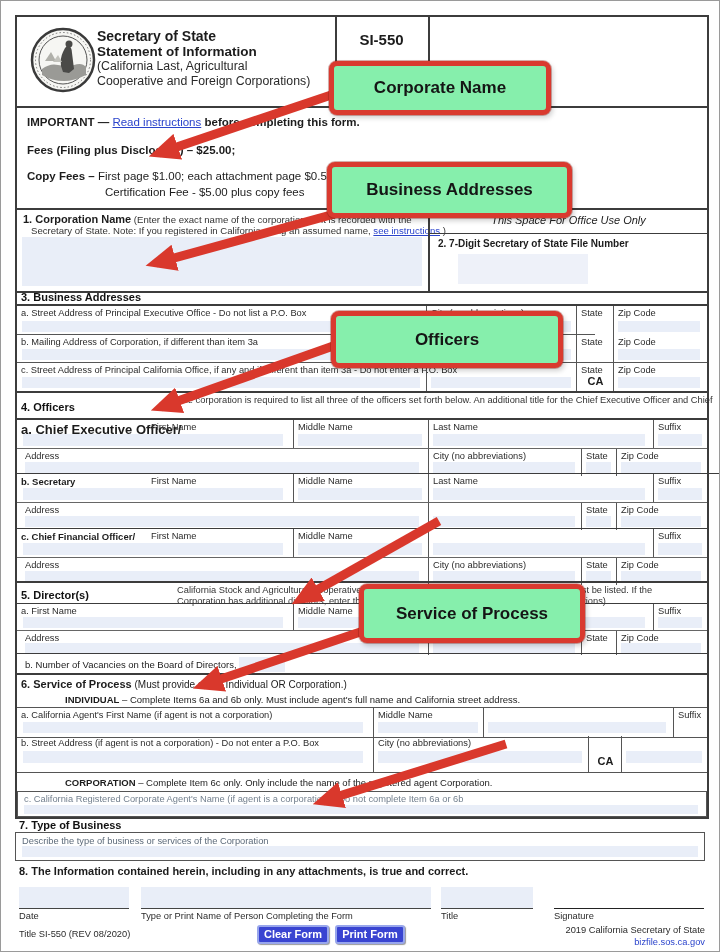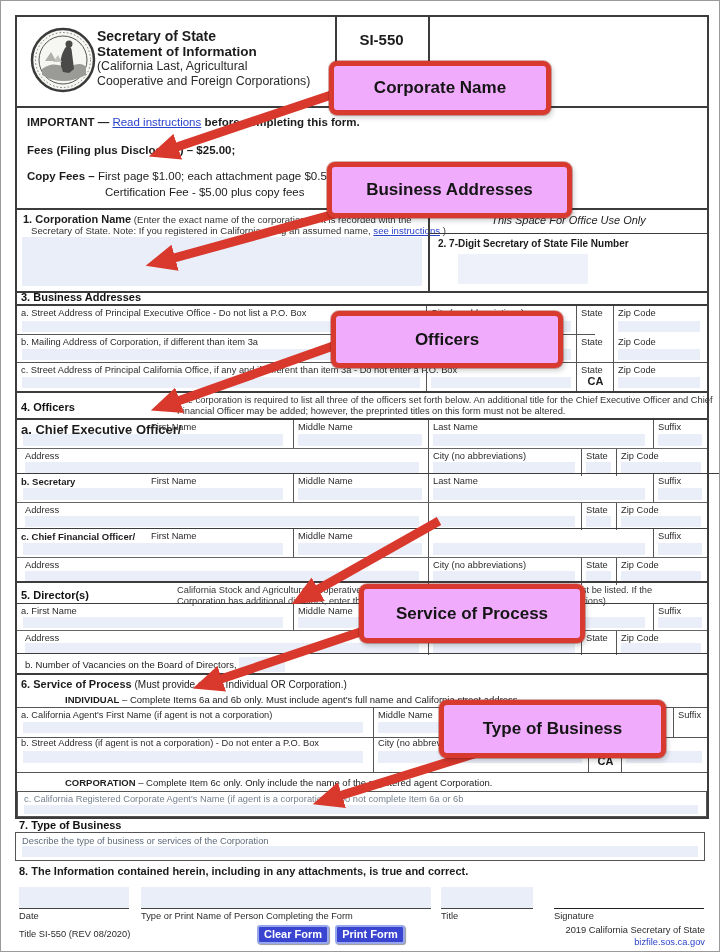--- a/index.html
+++ b/index.html
@@ -7,21 +7,21 @@
         font-family:"Liberation Sans",sans-serif;color:#1c1c1c;overflow:hidden;}
   .abs{position:absolute;}
   .fill{background:#e9eef8;}
   .lbl{font-size:9.3px;color:#2b2b2b;white-space:nowrap;}
   .sechead{font-size:11px;font-weight:bold;color:#111;}
   .note{font-size:9.3px;color:#333;white-space:nowrap;}
   .link{color:#2b44cc;text-decoration:underline;cursor:pointer;}
   .cell-bl{border-left:1.5px solid #555;}
   .hr2{border-top:2px solid #3c3c3c;}
   .hr1{border-top:1.2px solid #666;}
-  .callout{position:absolute;background:#f0abfc;border:5px solid #d93a2f;border-radius:8px;
+  .callout{position:absolute;background:#86efac;border:5px solid #d93a2f;border-radius:8px;
            display:flex;align-items:center;justify-content:center;
            font-weight:bold;font-size:17px;color:#151515;z-index:10;
            box-shadow:0 0 0 1px rgba(140,30,20,.35),2px 3px 5px rgba(0,0,0,.18);}
   #arrows{position:absolute;left:0;top:0;z-index:5;pointer-events:none;}
   .btn{position:absolute;background:#3944d1;color:#fff;font-weight:bold;font-size:11px;
        border:2px solid #98a6ec;border-radius:3px;text-align:center;line-height:15px;
        box-shadow:1px 1px 1px rgba(0,0,0,.4);cursor:pointer;}
   .small-gray{font-size:9.3px;color:#74818f;white-space:nowrap;}
   .italic{font-style:italic;}
 </style>
@@ -127,21 +127,20 @@
       <div class="abs cell-bl" style="left:596px;top:0;height:100%;width:94px;">
         <div class="abs lbl" style="left:4px;top:2px;">Zip Code</div>
         <div class="abs fill" style="left:4px;top:14px;width:82px;height:11px;"></div>
       </div>
     </div>
   </div>
 
   <div class="abs" style="left:14px;top:390px;width:690px;height:190px;border-left:2px solid #3c3c3c;border-right:2px solid #3c3c3c;border-top:2px solid #3c3c3c;">
     <div class="abs sechead" style="left:4px;top:8px;">4.  Officers</div>
     <div class="abs note" style="left:160px;top:2px;">The corporation is required to list all three of the officers set forth below.  An additional title for the Chief Executive Officer and Chief</div>
-    <div class="abs note" style="left:160px;top:13px;">Financial Officer may be added; however, the preprinted titles on this form must not be altered.</div>
 
     <div class="abs hr2" style="left:0;top:25px;width:690px;height:55px;">
       <div class="abs" style="left:4px;top:2px;font-size:13px;font-weight:bold;">a. Chief Executive Officer/</div>
       <div class="abs lbl" style="left:134px;top:2px;">First Name</div>
       <div class="abs fill" style="left:6px;top:14px;width:260px;height:12px;"></div>
       <div class="abs cell-bl" style="left:276px;top:0;width:135px;height:28px;">
         <div class="abs lbl" style="left:4px;top:2px;">Middle Name</div>
         <div class="abs fill" style="left:4px;top:14px;width:124px;height:12px;"></div>
       </div>
       <div class="abs cell-bl" style="left:411px;top:0;width:225px;height:28px;">
@@ -361,15 +360,14 @@
       <line x1="438" y1="520" x2="300" y2="598"></line>
       <line x1="392" y1="620" x2="202" y2="684"></line>
       <line x1="505" y1="743" x2="322" y2="800"></line>
     </g>
   </svg>
 
   <div class="callout" style="left:328px;top:60px;width:212px;height:44px;">Corporate Name</div>
   <div class="callout" style="left:326px;top:161px;width:235px;height:46px;">Business Addresses</div>
   <div class="callout" style="left:330px;top:310px;width:222px;height:47px;">Officers</div>
   <div class="callout" style="left:358px;top:583px;width:216px;height:49px;">Service of Process</div>
-  <div class="callout" style="left:438px;top:699px;width:217px;height:48px;">Type of Business</div>
 
 </div>
 
 </body></html>

